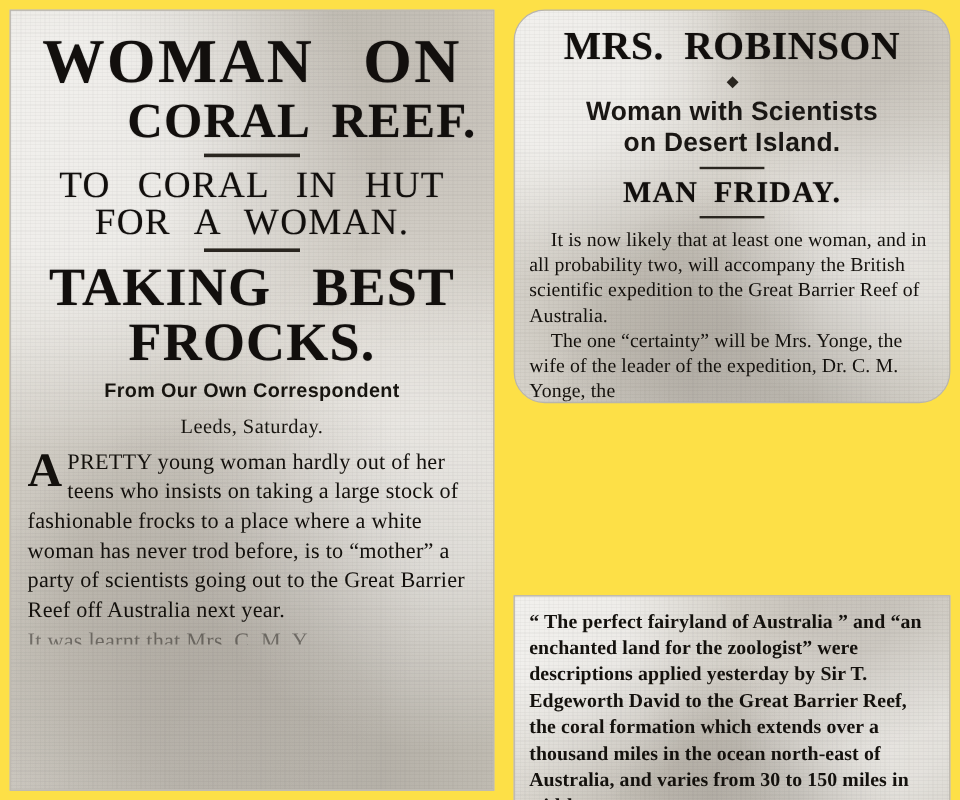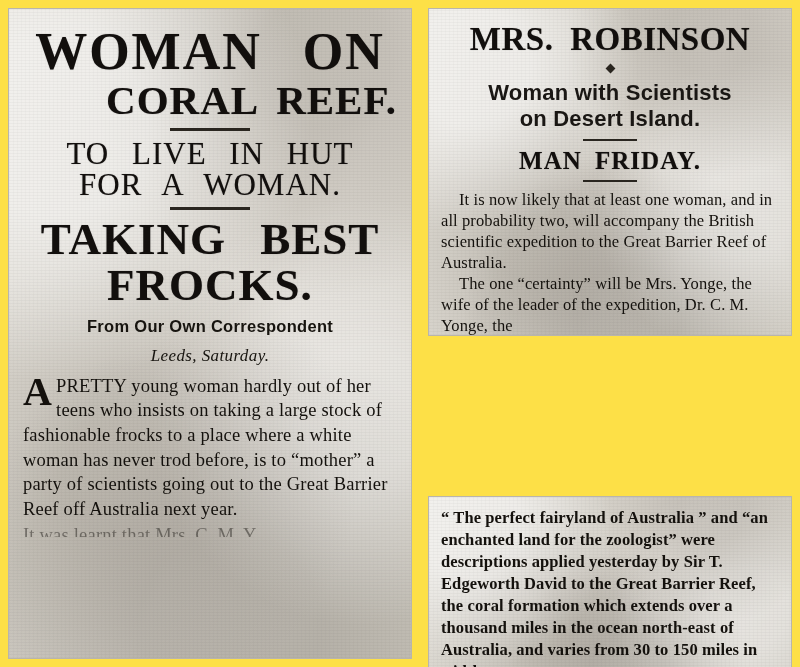--- a/index.html
+++ b/index.html
@@ -119,21 +119,20 @@
     letter-spacing: 0.3px;
     color: #17140f;
     margin: 8px 0 10px 0;
   }
   #dateline {
     text-align: center;
     font-size: 17px;
     color: #17140f;
     margin: 2px 0 8px 0;
     letter-spacing: .4px;
-    font-style: italic;
   }
   #left-body {
     font-size: 18.5px;
     line-height: 1.33;
     color: #14110d;
     letter-spacing: .2px;
     text-align: left;
   }
   #left-body p { margin: 0; }
   .dropcap {
@@ -150,20 +149,21 @@
     height: 14px;
   }
 
   
   #right-top-clipping {
     left: 428px;
     top: 8px;
     width: 364px;
     height: 328px;
     padding: 8px 12px 0 12px;
+    border-radius: 26px;
   }
   #rt-hl1 {
     font-size: 33px;
     font-weight: bold;
     letter-spacing: .5px;
     word-spacing: 8px;
     margin: 6px 0 0 0;
     text-align: center;
   }
   #rt-hl2 {
@@ -225,21 +225,21 @@
 <body>
 
 <div class="page">
 
   <div class="clipping" id="left-clipping">
     <div class="hl" id="hl-woman-on">WOMAN ON</div>
     <div class="hl" id="hl-coral-reef">CORAL REEF.</div>
 
     <div class="rule"></div>
 
-    <div class="hl" id="hl-to-live">TO LIVE IN HUT</div>
+    <div class="hl" id="hl-to-live">TO CORAL IN HUT</div>
     <div class="hl" id="hl-for-year">FOR A WOMAN.</div>
 
     <div class="rule"></div>
 
     <div class="hl" id="hl-taking-best">TAKING BEST</div>
     <div class="hl" id="hl-frocks">FROCKS.</div>
 
     <div id="corr-line">From Our Own Correspondent</div>
     <div id="dateline">Leeds, Saturday.</div>
 

